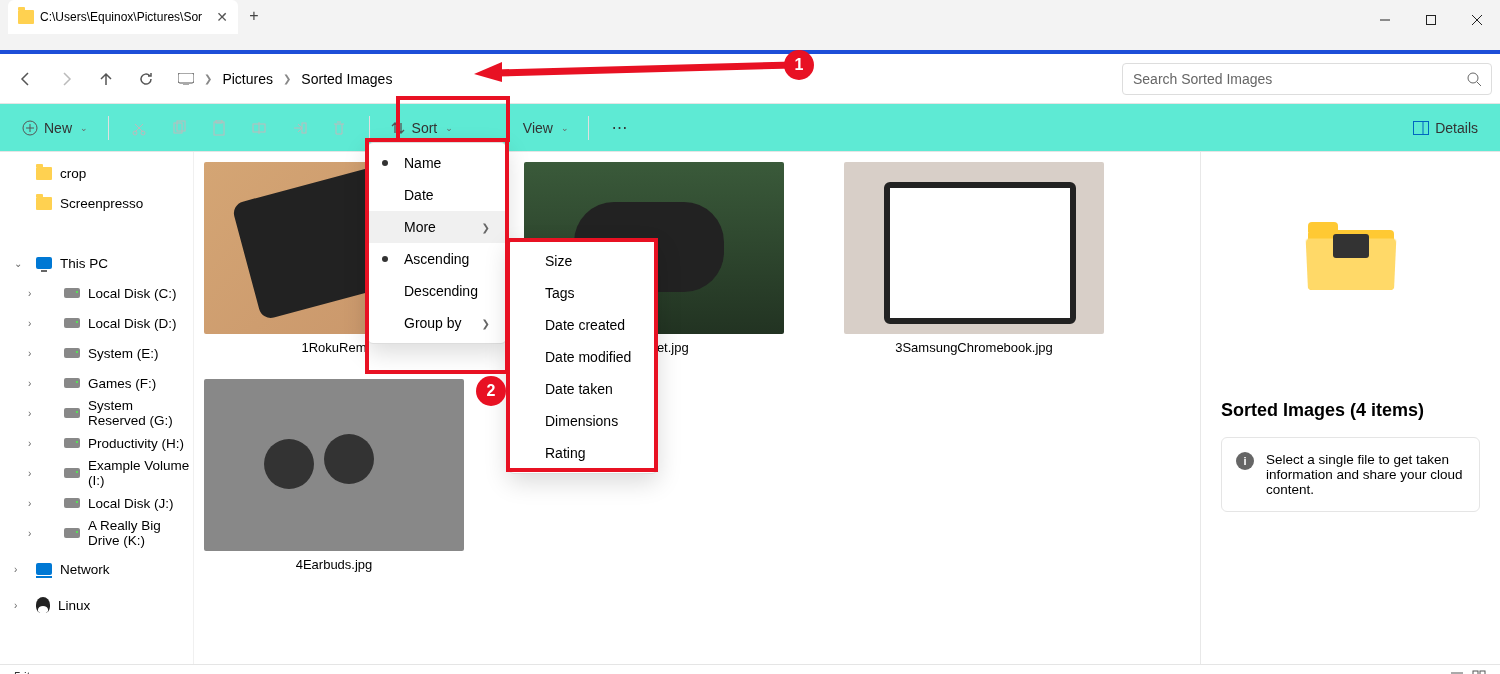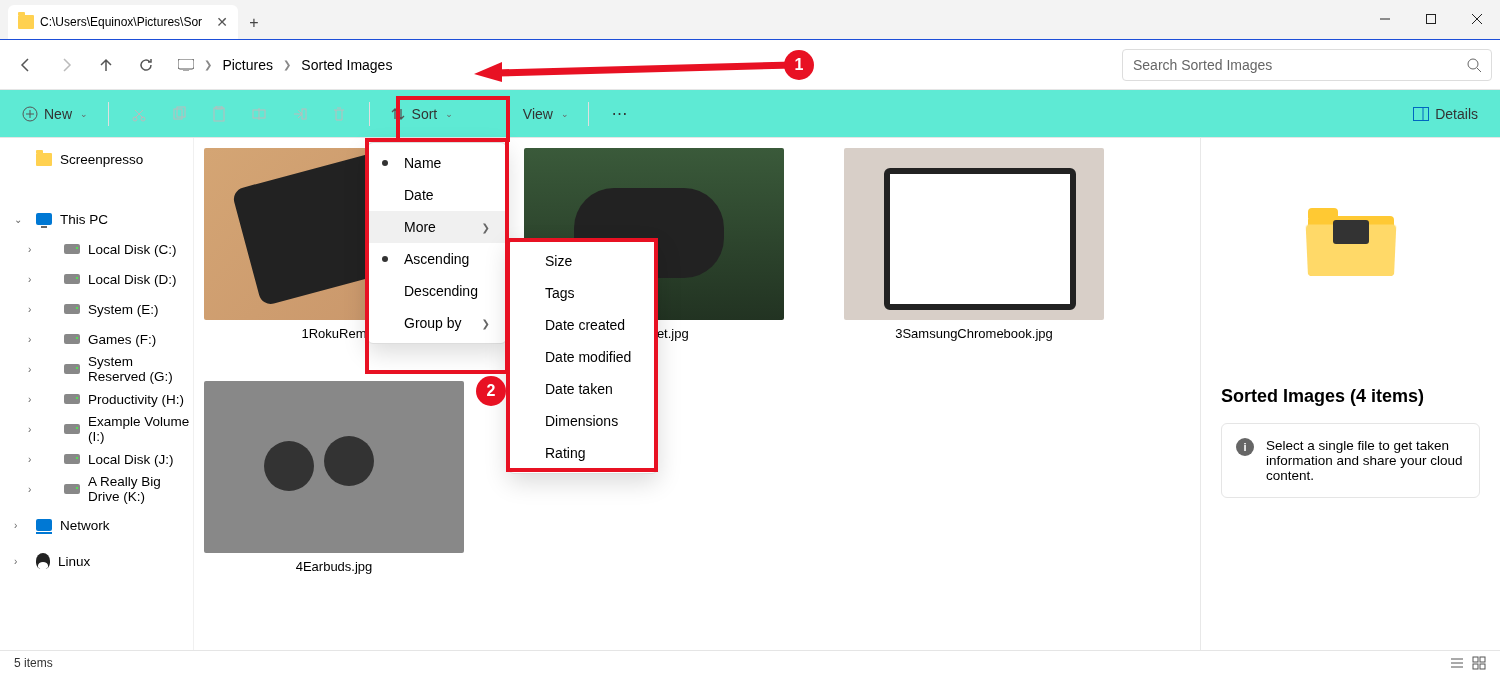--- a/index.html
+++ b/index.html
@@ -1,19 +1,19 @@
 <!DOCTYPE html>
 <html><head>
 <meta charset="utf-8">
 <style>
   * { margin: 0; padding: 0; box-sizing: border-box; font-family: "Segoe UI", sans-serif; }
   body { background: #f3f3f3; width: 1500px; height: 674px; overflow: hidden; position: relative; }
 
   
-  .titlebar { height: 40px; background: #f3f3f3; display: flex; align-items: flex-end; border-bottom: 1px solid #1d4ed8; }
+  .titlebar { height: 54px; background: #f3f3f3; display: flex; border-bottom: 4px solid #1d4ed8; }
   .tab { height: 34px; background: #fff; border-radius: 6px 6px 0 0; margin-left: 8px; display: flex; align-items: center; padding: 0 10px; font-size: 12px; gap: 6px; min-width: 230px; }
   .tab-close { margin-left: auto; font-size: 14px; color: #555; }
   .tab-icon { width: 16px; height: 14px; background: #ffd150; border-radius: 1px; position: relative; }
   .tab-icon::before { content: ""; position: absolute; top: -3px; left: 0; width: 7px; height: 3px; background: #ffd150; border-radius: 1px 1px 0 0; }
   .new-tab { width: 32px; height: 32px; display: flex; align-items: center; justify-content: center; font-size: 16px; color: #444; }
   .window-controls { margin-left: auto; display: flex; }
   .win-btn { width: 46px; height: 40px; display: flex; align-items: center; justify-content: center; }
   .win-btn svg { width: 10px; height: 10px; }
 
   
@@ -44,21 +44,21 @@
   .pc-icon { width: 16px; height: 12px; background: #0078d4; border-radius: 2px; position: relative; flex-shrink: 0; }
   .pc-icon::after { content: ""; position: absolute; bottom: -3px; left: 5px; width: 6px; height: 2px; background: #666; }
   .drive-icon { width: 16px; height: 10px; background: #888; border-radius: 2px; flex-shrink: 0; position: relative; }
   .drive-icon::after { content:""; position:absolute; right:2px; top:3px; width:2px; height:2px; background:#4f4; border-radius:50%;}
   .penguin-icon { width: 14px; height: 16px; background: #222; border-radius: 50% 50% 40% 40%; position: relative; flex-shrink: 0; }
   .penguin-icon::after { content:""; position:absolute; bottom:0; left:2px; width:10px; height:7px; background:#fff; border-radius: 50% 50% 40% 40%;}
   .net-icon { width:16px; height:12px; background:#0078d4; border-radius:2px; position:relative; flex-shrink:0;}
   .net-icon::after { content:""; position:absolute; bottom:-3px; left:0; width:16px; height:2px; background:#0078d4;}
 
   .content { flex: 1; padding: 10px 10px; position: relative; overflow: hidden; }
-  .grid { display: flex; flex-wrap: wrap; gap: 40px 60px; }
+  .grid { display: flex; flex-wrap: wrap; gap: 24px 60px; }
   .item { width: 260px; display: flex; flex-direction: column; align-items: center; gap: 6px; }
   .thumb { width: 260px; height: 172px; border-radius: 2px; }
   .item-label { font-size: 13px; text-align: center; }
 
   
   .thumb-roku { background: linear-gradient(135deg,#d4a574 0%, #c8956a 100%); position:relative; overflow:hidden;}
   .thumb-roku::after { content:""; position:absolute; top:20px; left:40px; width:160px; height:120px; background:#222; border-radius:12px; transform:rotate(-15deg);}
   .thumb-vr { background: linear-gradient(#3a5a3a,#223322); position:relative; overflow:hidden;}
   .thumb-vr::after { content:""; position:absolute; top:40px; left:50px; width:150px; height:90px; background:#222; border-radius:40px;}
   .thumb-chrome { background:#d8cfc8; position:relative; overflow:hidden;}
@@ -240,20 +240,24 @@
       </svg>
     <span>Details</span>
   </div>
 </div>
 
 <div class="main">
 
   <div class="sidebar">
     <div class="tree-item">
         <span class="folder-icon"></span>
+        <span>crop</span>
+      </div>
+    <div class="tree-item">
+        <span class="folder-icon"></span>
         <span>Screenpresso</span>
       </div>
     <div style="height:30px"></div>
     <div class="tree-item" style="padding-left:36px; position:relative;">
         <span class="exp" style="left:14px">⌄</span>
         <span class="pc-icon"></span>
         <span>This PC</span>
       </div>
     <div id="drives-container">
         <div class="tree-item" style="padding-left: 64px; position: relative;">

